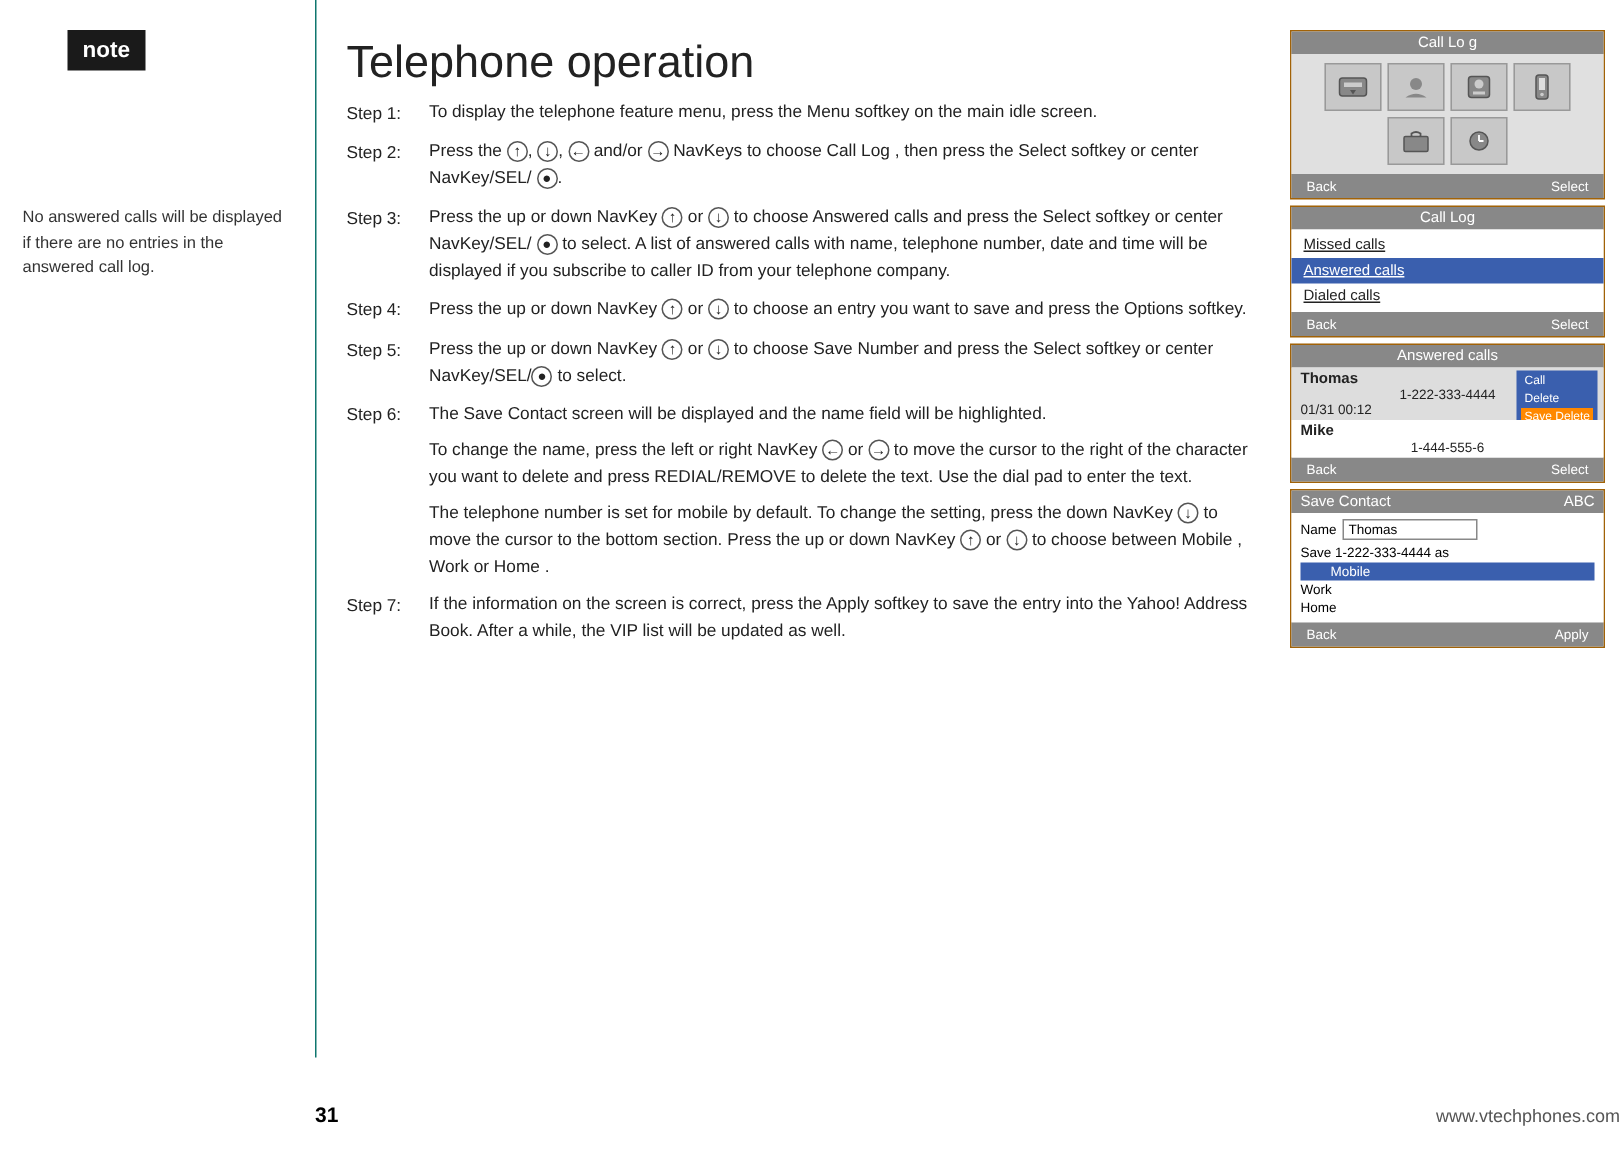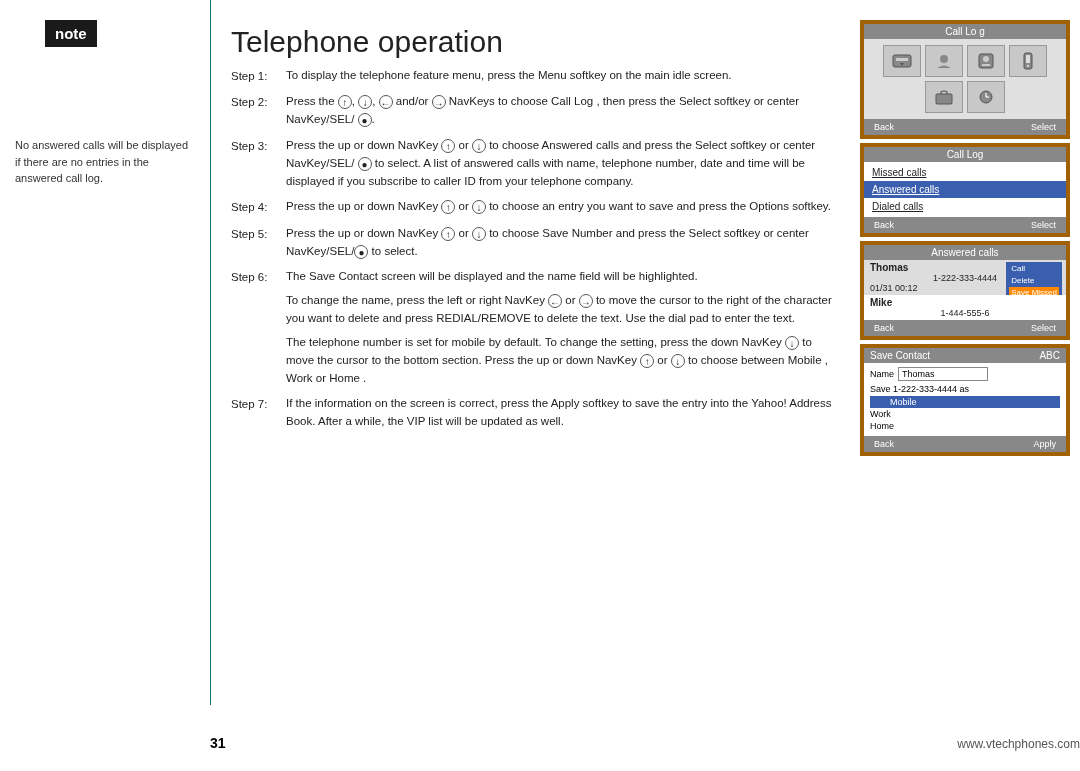--- a/index.html
+++ b/index.html
@@ -119,21 +119,21 @@
       top: 0;
       width: 220px;
       height: 771px;
       display: flex;
       flex-direction: column;
       gap: 0;
     }
 
     
     .panel {
-      border: 4px solid #a16207;
+      border: 1px solid #a16207;
       background: #f5f5f5;
       margin-bottom: 4px;
     }
 
     .panel-header {
       background: #888;
       color: #fff;
       font-size: 10px;
       text-align: center;
       padding: 2px 0;
@@ -451,21 +451,21 @@
     <div style="position:relative;">
 
       <div class="call-entry active-entry">
         <div class="call-name">Thomas</div>
         <div class="call-number">1-222-333-4444</div>
         <div class="call-time">01/31 00:12</div>
 
         <div class="context-menu">
           <div class="ctx-item">Call</div>
           <div class="ctx-item">Delete</div>
-          <div class="ctx-item highlight">Save Missed</div>
+          <div class="ctx-item highlight">Save Delete</div>
           <div class="ctx-item">Delete All</div>
         </div>
       </div>
 
       <div class="call-entry">
         <div class="call-name">Mike</div>
         <div class="call-number">1-444-555-6</div>
       </div>
     </div>
     <div class="panel-buttons">

